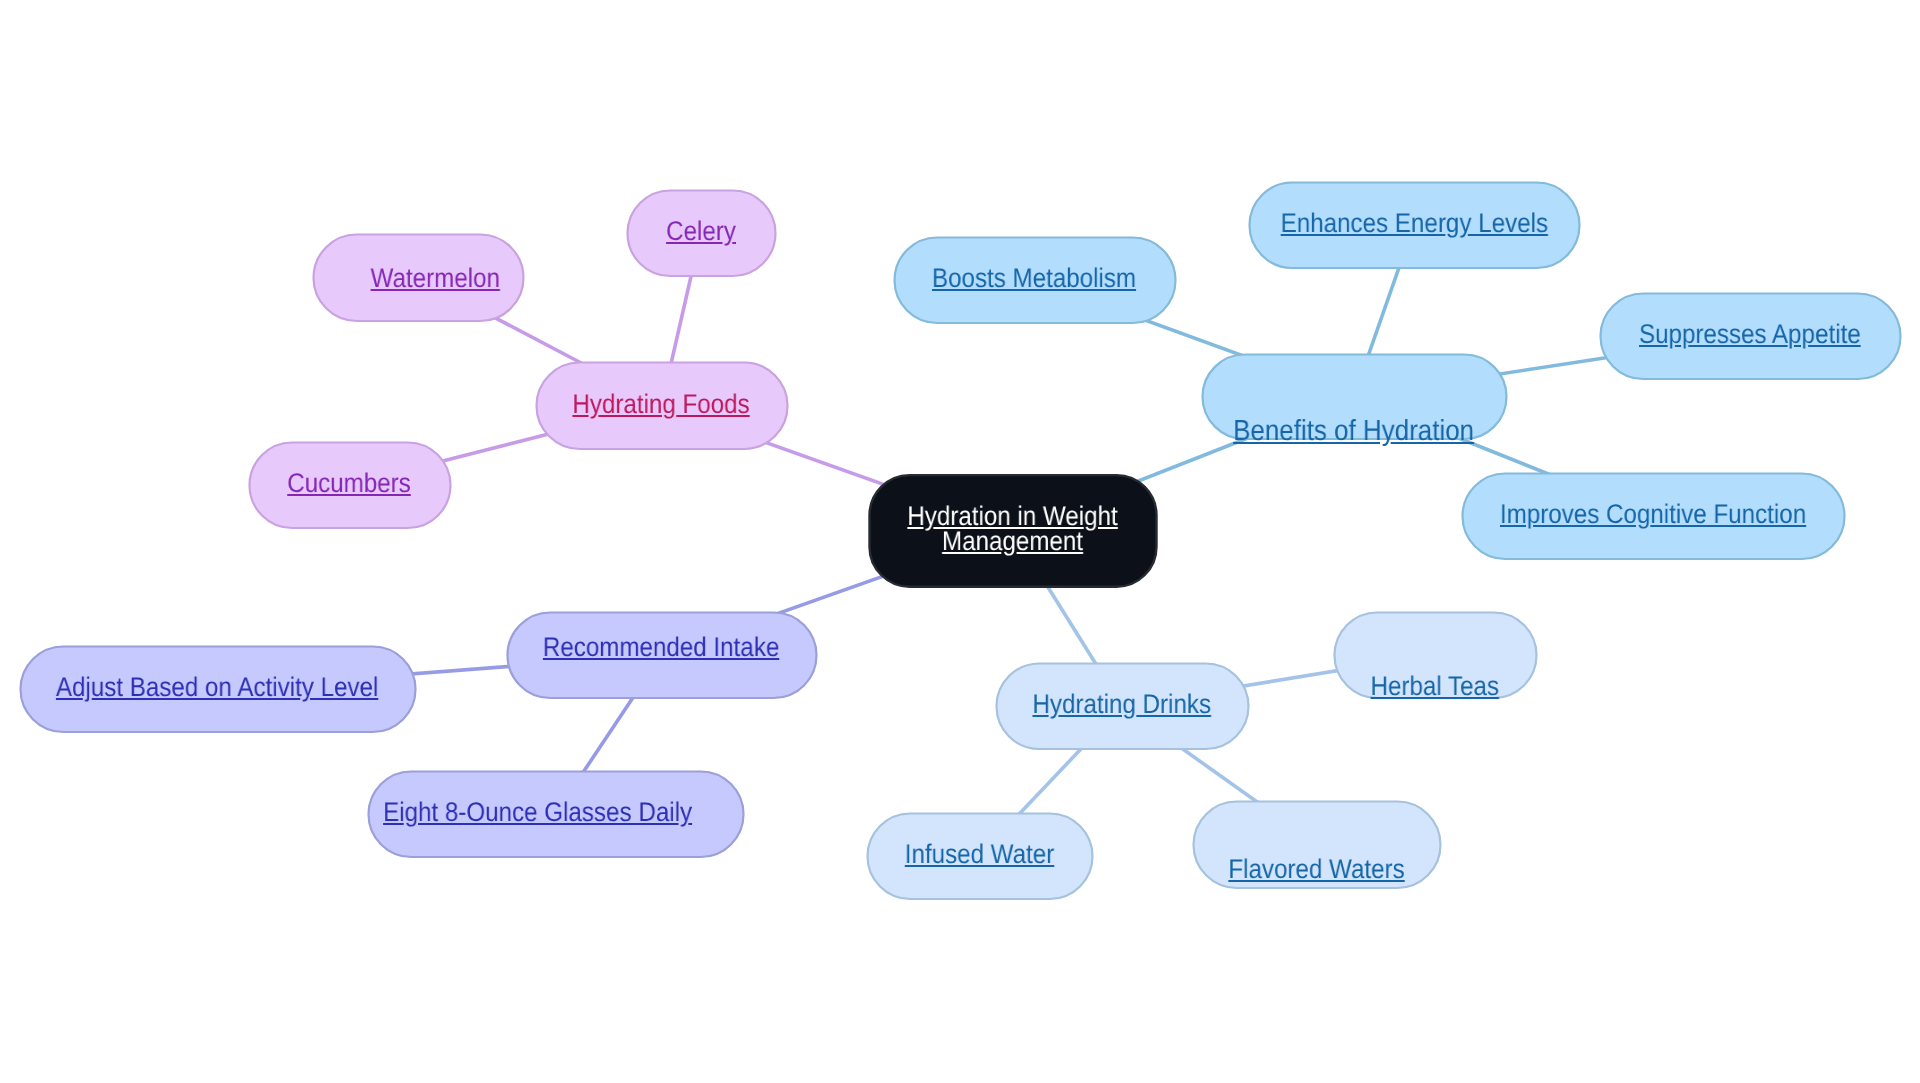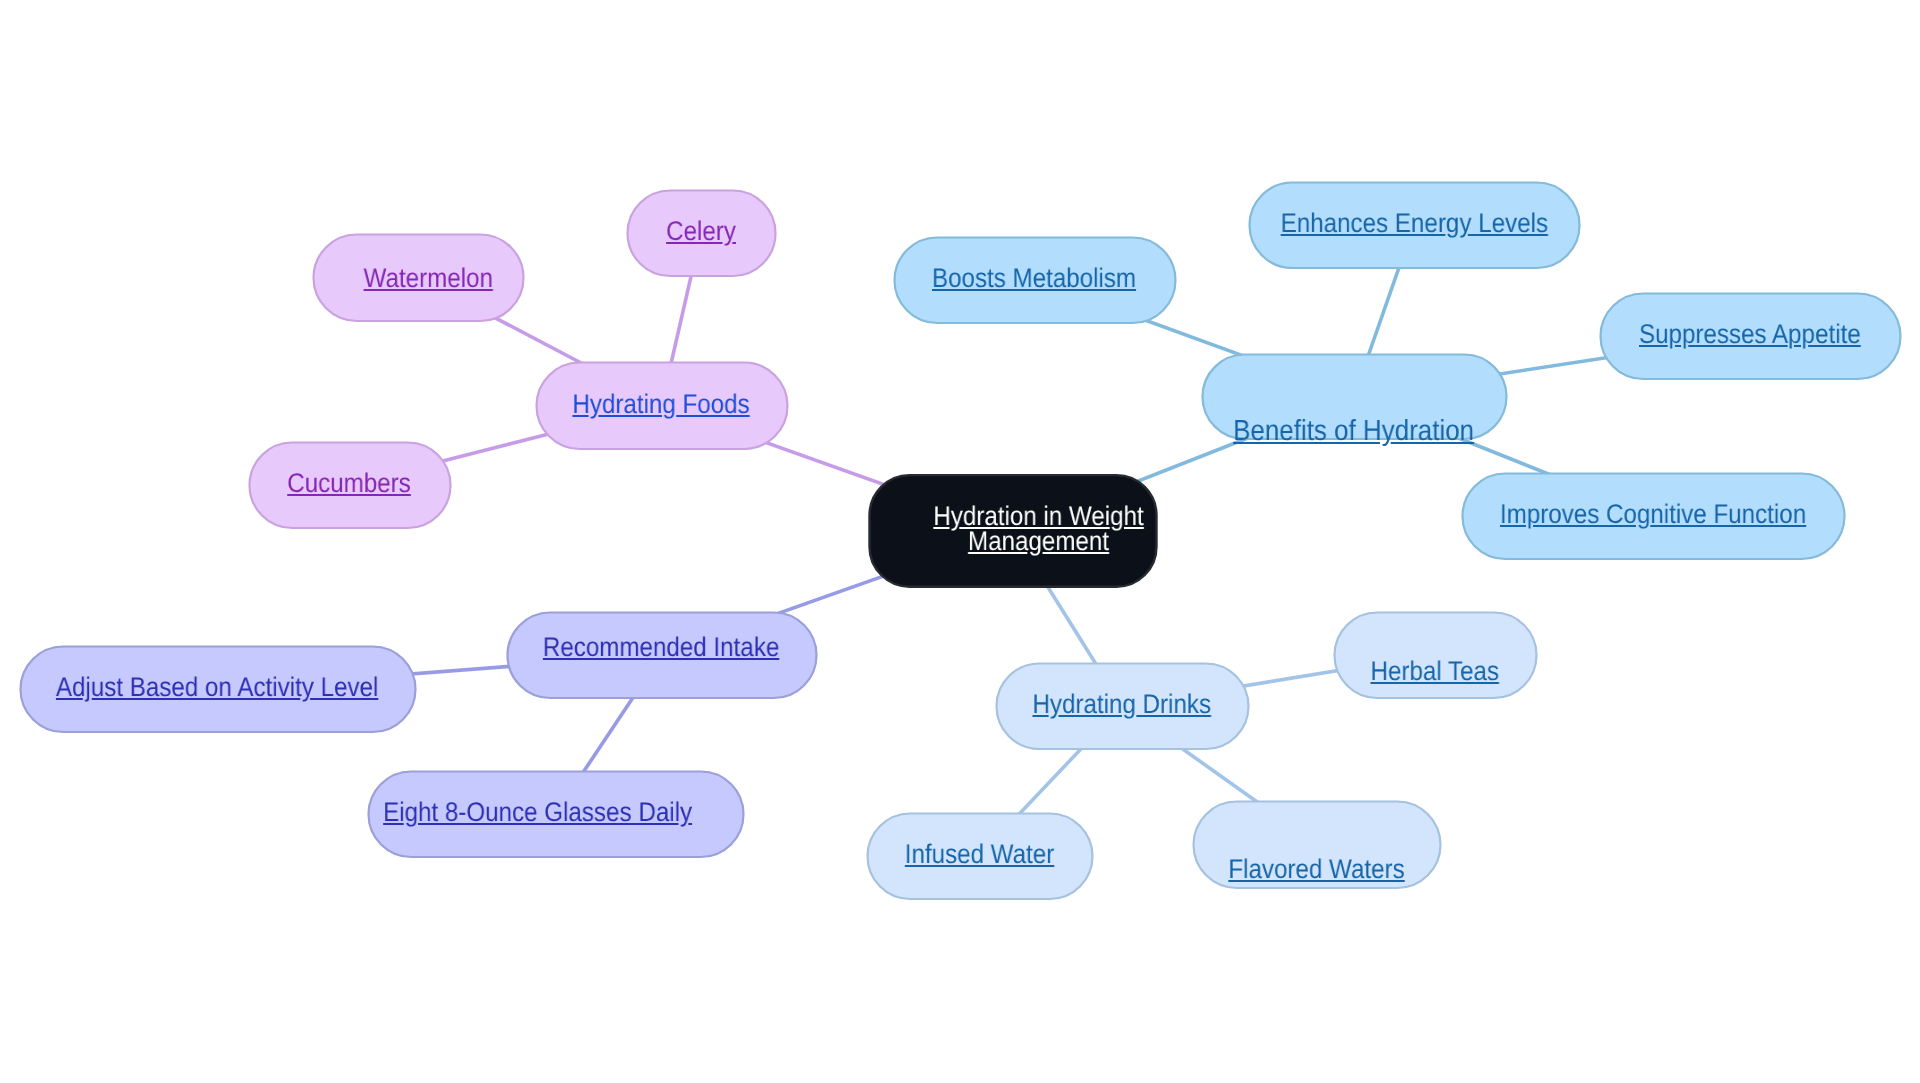--- a/index.html
+++ b/index.html
@@ -51,32 +51,32 @@
         <rect x="507.5" y="612.5" width="309" height="85.5" rx="42.75" ry="42.75" fill="#c6c9fd" stroke="#9b9fda" stroke-width="2.2"></rect>
         <rect x="20.5" y="646.5" width="395" height="85.5" rx="42.75" ry="42.75" fill="#c6c9fd" stroke="#9b9fda" stroke-width="2.2"></rect>
         <rect x="368.5" y="771.5" width="375" height="85.5" rx="42.75" ry="42.75" fill="#c6c9fd" stroke="#9b9fda" stroke-width="2.2"></rect>
         <rect x="996.5" y="663.5" width="252" height="85.5" rx="42.75" ry="42.75" fill="#d2e5fd" stroke="#a6c2de" stroke-width="2.2"></rect>
         <rect x="1334.5" y="612.5" width="202" height="85.5" rx="42.75" ry="42.75" fill="#d2e5fd" stroke="#a6c2de" stroke-width="2.2"></rect>
         <rect x="867.5" y="813.5" width="225" height="85.5" rx="42.75" ry="42.75" fill="#d2e5fd" stroke="#a6c2de" stroke-width="2.2"></rect>
         <rect x="1193.5" y="801.5" width="247" height="86.5" rx="43.25" ry="43.25" fill="#d2e5fd" stroke="#a6c2de" stroke-width="2.2"></rect>
       </g>
   </svg>
   <div id="label-layer">
-      <div class="node-label" style="left: 869px; top: 473.6px; width: 287px; height: 111.6px; font-size: 27px; color: rgb(255, 255, 255); justify-content: flex-end;"><span class="lbl">Hydration in Weight
+      <div class="node-label" style="left: 869px; top: 473.6px; width: 287px; height: 111.6px; font-size: 27px; color: rgb(255, 255, 255);"><span class="lbl">Hydration in Weight
 Management</span></div>
       <div class="node-label" style="left: 1202px; top: 353px; width: 304px; height: 84.5px; font-size: 29px; color: rgb(21, 101, 168); margin-top: 36px;"><span class="lbl">Benefits of Hydration</span></div>
       <div class="node-label" style="left: 894px; top: 236px; width: 281px; height: 85.5px; font-size: 27px; color: rgb(21, 101, 168); text-align: center;"><span class="lbl">Boosts Metabolism</span></div>
       <div class="node-label" style="left: 1249px; top: 181px; width: 330px; height: 85.5px; font-size: 27px; color: rgb(21, 101, 168);"><span class="lbl">Enhances Energy Levels</span></div>
       <div class="node-label" style="left: 1600px; top: 292px; width: 300px; height: 85.5px; font-size: 27px; color: rgb(21, 101, 168);"><span class="lbl">Suppresses Appetite</span></div>
       <div class="node-label" style="left: 1462px; top: 472px; width: 382px; height: 85.5px; font-size: 27px; color: rgb(21, 101, 168);"><span class="lbl">Improves Cognitive Function</span></div>
-      <div class="node-label" style="left: 536px; top: 361px; width: 251px; height: 86.5px; font-size: 27px; color: #1d4ed8;"><span class="lbl">Hydrating Foods</span></div>
+      <div class="node-label" style="left: 536px; top: 361px; width: 251px; height: 86.5px; font-size: 27px; color: #be185d;"><span class="lbl">Hydrating Foods</span></div>
       <div class="node-label" style="left: 627px; top: 189px; width: 148px; height: 85.5px; font-size: 27px; color: rgb(133, 38, 181);"><span class="lbl">Celery</span></div>
-      <div class="node-label" style="left: 323px; top: 233px; width: 210px; height: 91px; font-size: 27px; color: rgb(133, 38, 181);"><span class="lbl">Watermelon</span></div>
+      <div class="node-label" style="left: 330px; top: 233px; width: 210px; height: 91px; font-size: 27px; color: rgb(133, 38, 181);"><span class="lbl">Watermelon</span></div>
       <div class="node-label" style="left: 249px; top: 441px; width: 201px; height: 85.5px; font-size: 27px; color: rgb(133, 38, 181);"><span class="lbl">Cucumbers</span></div>
       <div class="node-label" style="left: 507px; top: 611px; width: 309px; height: 72px; font-size: 27px; color: rgb(45, 47, 180);"><span class="lbl">Recommended Intake</span></div>
       <div class="node-label" style="left: 20px; top: 645px; width: 395px; height: 85.5px; font-size: 27px; color: rgb(45, 47, 180);"><span class="lbl">Adjust Based on Activity Level</span></div>
       <div class="node-label" style="left: 350px; top: 770px; width: 375px; height: 85.5px; font-size: 27px; color: rgb(45, 47, 180); align-items: center;"><span class="lbl">Eight 8-Ounce Glasses Daily</span></div>
       <div class="node-label" style="left: 996px; top: 662px; width: 252px; height: 85.5px; font-size: 27px; color: rgb(21, 101, 168);"><span class="lbl">Hydrating Drinks</span></div>
-      <div class="node-label" style="left: 1334px; top: 629px; width: 202px; height: 85.5px; font-size: 27px; color: rgb(21, 101, 168); align-items: center;"><span class="lbl">Herbal Teas</span></div>
+      <div class="node-label" style="left: 1334px; top: 644px; width: 202px; height: 85.5px; font-size: 27px; color: rgb(21, 101, 168); align-items: center;"><span class="lbl">Herbal Teas</span></div>
       <div class="node-label" style="left: 867px; top: 812px; width: 225px; height: 85.5px; font-size: 27px; color: rgb(21, 101, 168);"><span class="lbl">Infused Water</span></div>
       <div class="node-label" style="left: 1193px; top: 826px; width: 247px; height: 86.5px; font-size: 27px; color: rgb(21, 101, 168);"><span class="lbl">Flavored Waters</span></div>
     </div>
 </div>
 
 </body></html>

